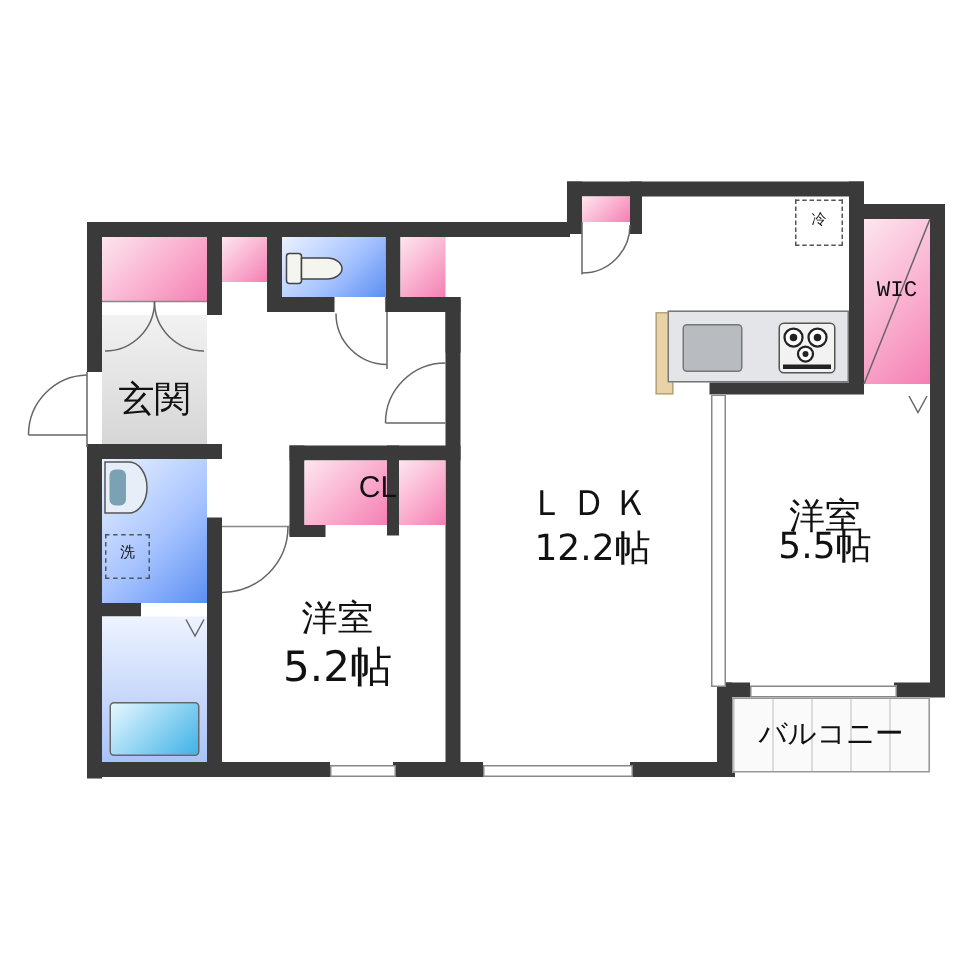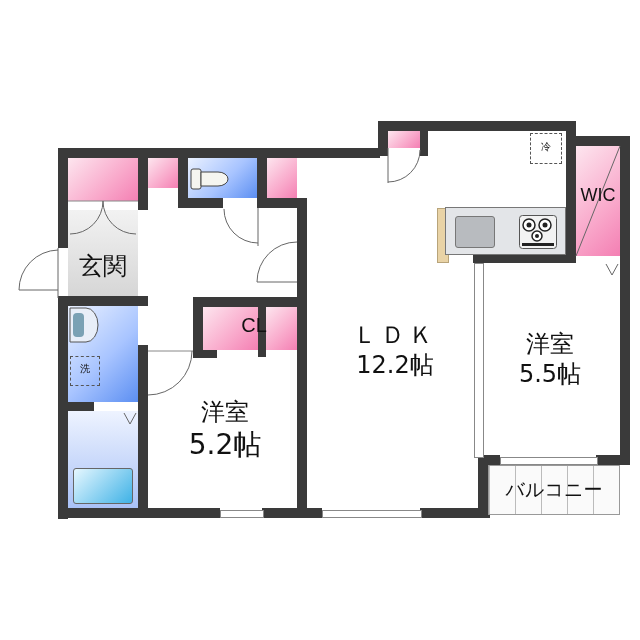--- a/index.html
+++ b/index.html
@@ -63,21 +63,21 @@
 <div class="pink" style="left:68px;top:158px;width:70px;height:43px;"></div>
 <div class="pink" style="left:148px;top:158px;width:30px;height:30px;"></div>
 <div class="pink" style="left:267px;top:158px;width:30px;height:40px;"></div>
 <div class="pink" style="left:388px;top:131px;width:32px;height:17px;"></div>
 <div class="pink" style="left:266px;top:307px;width:31px;height:43px;"></div>
 
 <div class="pink" style="left:576px;top:146px;width:44px;height:110px;"></div>
 <svg style="left:576px;top:146px;" width="44" height="110">
     <line x1="0" y1="110" x2="44" y2="0" stroke="#666" stroke-width="1"></line>
   </svg>
-<div class="label" style="left:572px;top:186px;width:52px;font-size:18px;font-family:Liberation Sans, sans-serif;">WIC</div>
+<div class="label" style="left:572px;top:186px;width:52px;font-size:15px;font-family:Liberation Mono, monospace;">WIC</div>
 
 <div class="blue" style="left:188px;top:158px;width:69px;height:40px;"></div>
 <svg style="left:188px;top:166px;" width="48" height="26">
   <rect x="3" y="3" width="10" height="20" rx="2" fill="#f5f5f0" stroke="#444" stroke-width="1"></rect>
   <path d="M13 6 L30 6 A10 7 0 0 1 30 20 L13 20 Z" fill="#f5f5f0" stroke="#444" stroke-width="1"></path>
 </svg>
 
 <div class="entry" style="left:68px;top:210px;width:70px;height:86px;"></div>
 <div class="label" style="left:66px;top:254px;width:74px;font-size:24px;">玄関</div>
 <svg style="left:68px;top:200px;" width="70" height="40">
@@ -99,21 +99,21 @@
 <div class="abs" style="left:70px;top:356px;width:30px;height:30px;border:1px dashed #555;">
   <div class="label" style="left:0;top:7px;width:28px;font-size:10px;">洗</div>
 </div>
 <div class="blue" style="left:68px;top:411px;width:70px;height:97px;background:linear-gradient(180deg,#eef3ff,#a9c2f7);"></div>
 <div class="abs" style="left:73px;top:468px;width:60px;height:36px;border:1px solid #666;border-radius:3px;background:linear-gradient(135deg,#e6f7ff,#3fb2e6);"></div>
 <svg style="left:123px;top:412px;" width="14" height="14">
     <path d="M1 1 L7 12 L13 1" fill="none" stroke="#666"></path>
   </svg>
 
 <div class="pink" style="left:203px;top:307px;width:55px;height:43px;"></div>
-<div class="label" style="left:217px;top:315px;width:74px;font-size:20px;font-family:'Liberation Sans',sans-serif;">CL</div>
+<div class="label" style="left:203px;top:315px;width:74px;font-size:20px;font-family:'Liberation Sans',sans-serif;padding-left:12px;">CL</div>
 
 <div class="label" style="left:170px;top:400px;width:110px;font-size:24px;">洋室</div>
 <div class="label" style="left:165px;top:430px;width:120px;font-size:28px;">5.2帖</div>
 <svg style="left:148px;top:350px;" width="45" height="50">
   <line x1="0" y1="1" x2="45" y2="1" stroke="#888"></line>
   <path d="M44 1 A44 44 0 0 1 0 45" fill="none" stroke="#666"></path>
 </svg>
 <svg style="left:255px;top:240px;" width="45" height="50">
   <path d="M42 2 A40 40 0 0 0 2 42" fill="none" stroke="#666"></path>
   <line x1="2" y1="42" x2="42" y2="42" stroke="#666"></line>
@@ -146,21 +146,21 @@
 </svg>
 
 <div class="label" style="left:330px;top:323px;width:130px;font-size:24px;letter-spacing:4px;text-align:center;">ＬＤＫ</div>
 <div class="label" style="left:330px;top:353px;width:130px;font-size:24px;">12.2帖</div>
 <div class="thin" style="left:322px;top:510px;width:98px;height:6px;"></div>
 <div class="thin" style="left:220px;top:510px;width:42px;height:6px;"></div>
 
 <div class="thin" style="left:474px;top:263px;width:8px;height:193px;"></div>
 
 <div class="label" style="left:495px;top:332px;width:110px;font-size:24px;">洋室</div>
-<div class="label" style="left:490px;top:362px;width:120px;font-size:24px;">5.5帖</div>
+<div class="label" style="left:490px;top:352px;width:120px;font-size:24px;">5.5帖</div>
 <svg style="left:605px;top:263px;" width="14" height="14">
     <path d="M1 1 L7 12 L13 1" fill="none" stroke="#666"></path>
   </svg>
 
 <div class="abs" style="left:488px;top:465px;width:132px;height:50px;background:#fafafa;border:1px solid #999;
   background-image:linear-gradient(90deg,#bbb 1px,transparent 1px);background-size:26px 100%;"></div>
 <div class="thin" style="left:500px;top:457px;width:96px;height:6px;"></div>
 <div class="label" style="left:490px;top:480px;width:128px;font-size:19px;background:transparent;">バルコニー</div>
 
 </body></html>

